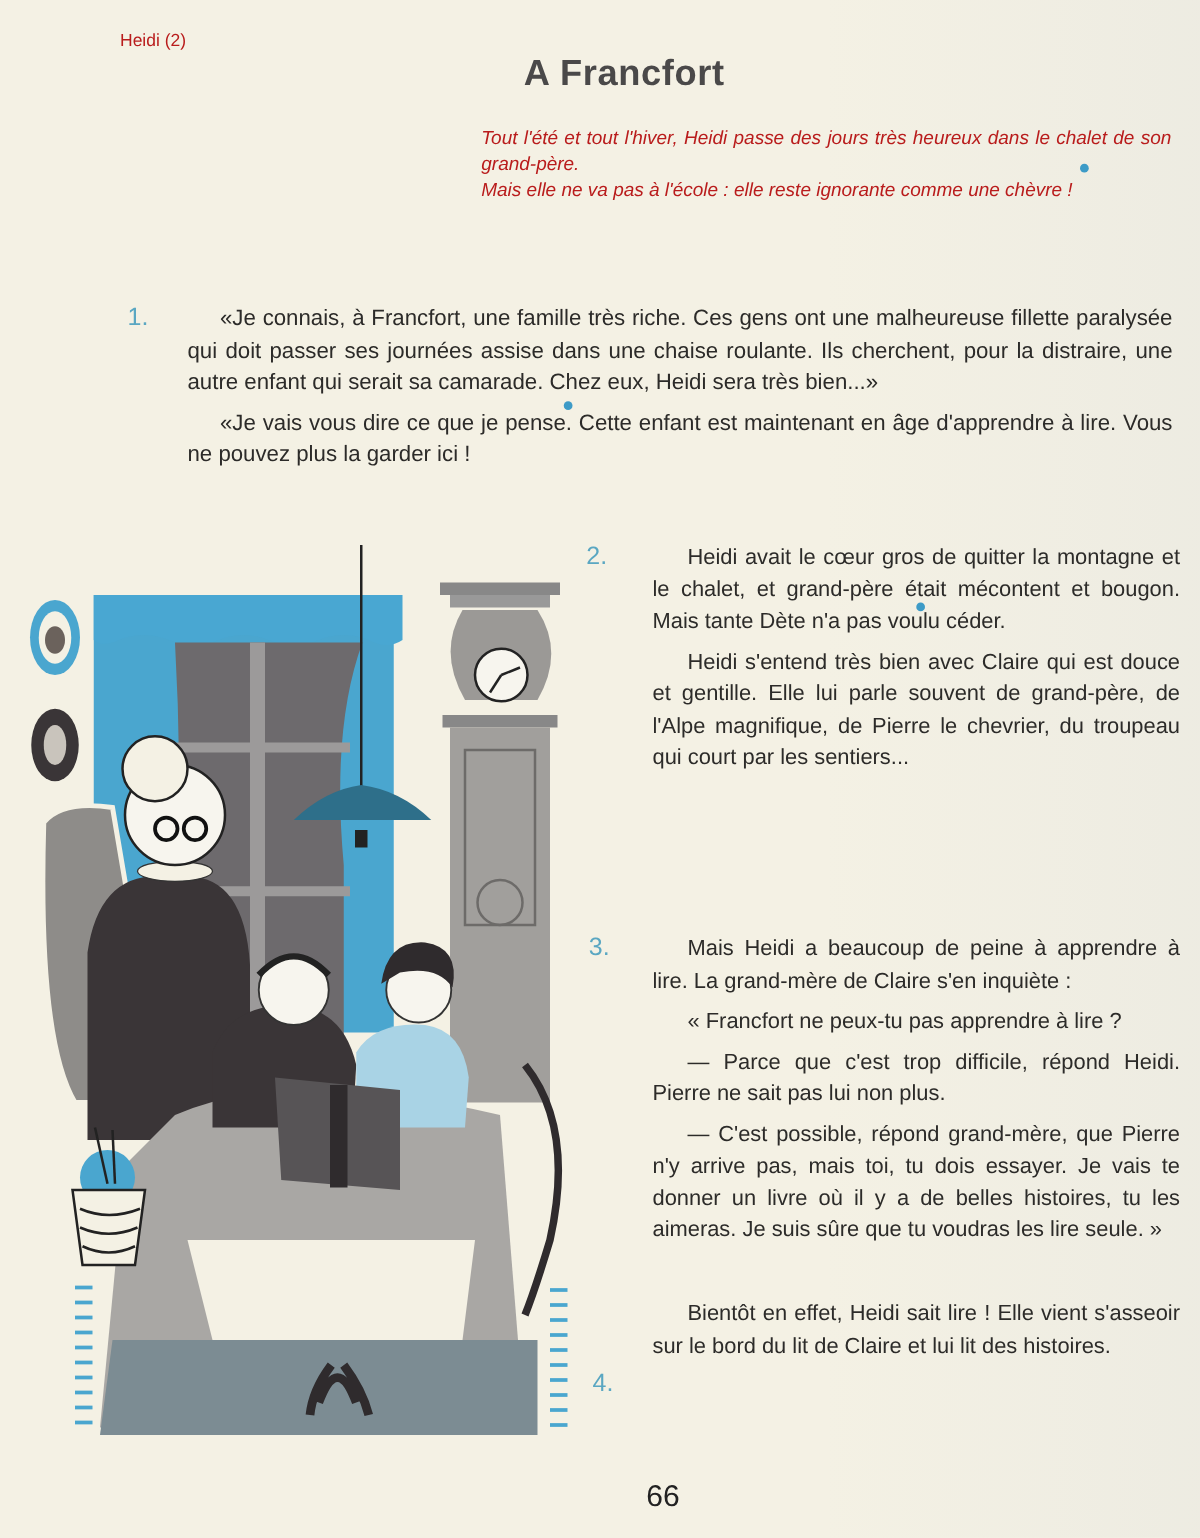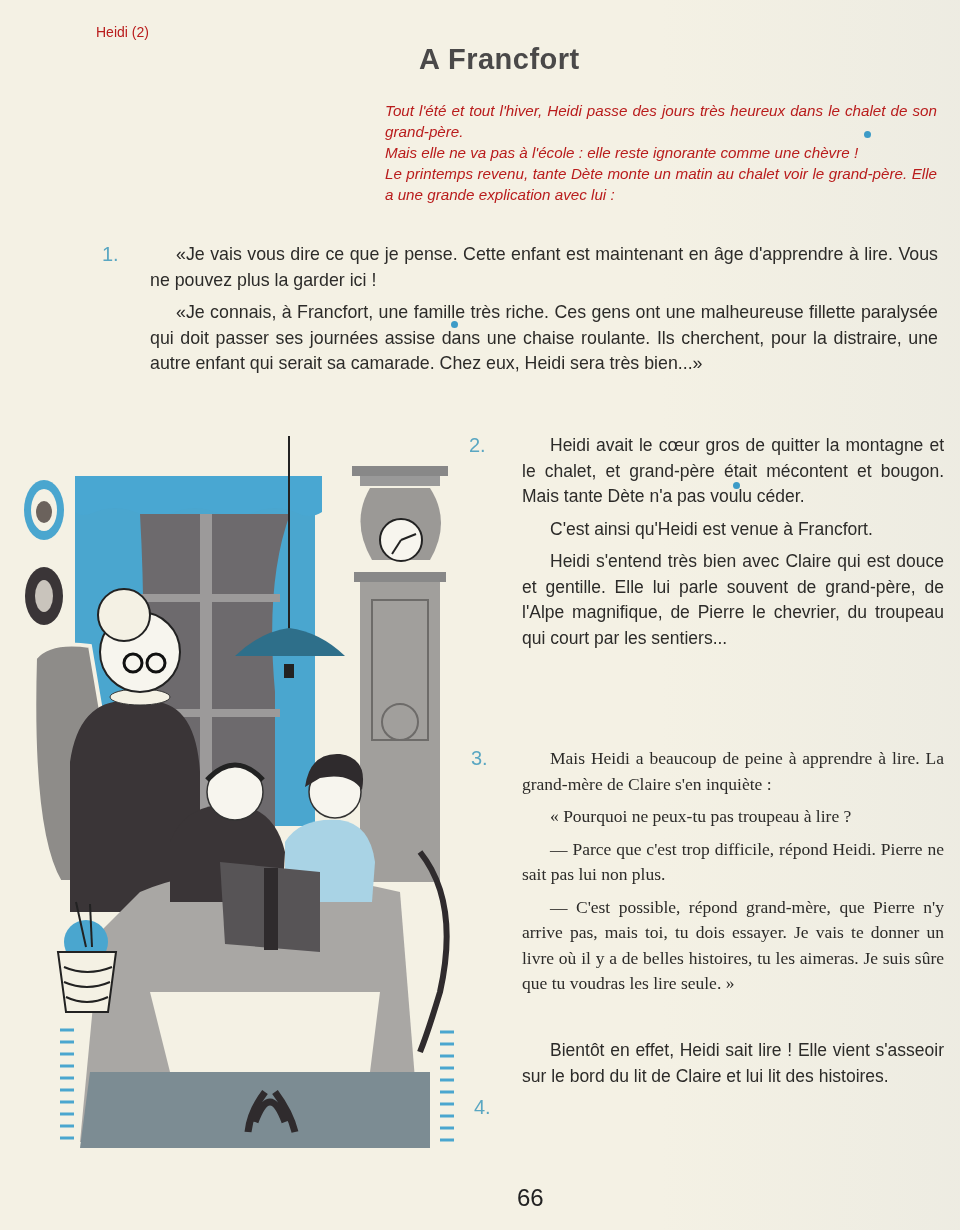--- a/index.html
+++ b/index.html
@@ -19,47 +19,46 @@
   .intro p { margin: 0; text-align-last: left; }
   .num { position: absolute; font-size: 20px; color: #5aa7c2; }
   .para {
     position: absolute; font-size: 17.5px; line-height: 25.5px; text-align: justify; color: #2c2b29;
   }
   .para p { margin: 0 0 7px 0; text-indent: 28px; }
   .p1 { left: 150px; top: 242px; width: 788px; font-size: 17.8px; }
   .p1 p { text-indent: 26px; }
   .rcol { left: 522px; width: 422px; font-size: 17.5px; }
   .p2 { top: 433px; }
-  .p3 { top: 746px; font-family: Liberation Serif, serif; }
+  .p3 { top: 746px; }
   .p4 { top: 1038px; }
   .pagenum { position: absolute; left: 517px; top: 1184px; font-size: 24px; color: #222; }
   .dot { position: absolute; width: 7px; height: 7px; border-radius: 50%; background: #3d9bc7; }
   .illus { position: absolute; left: 20px; top: 432px; width: 440px; height: 716px; }
   .ghost { position: absolute; right: 0; top: 0; width: 300px; height: 1230px;
            background: linear-gradient(90deg, rgba(244,241,228,0) 0%, rgba(225,226,222,0.35) 100%); }
 </style>
 </head>
 <body>
 
 <div class="ghost"></div>
 
 <div class="header-label">Heidi (2)</div>
 <h1 class="title">A Francfort</h1>
 
 <div class="intro">
   <p>Tout l'été et tout l'hiver, Heidi passe des jours très heureux dans le chalet de son grand-père.</p>
   <p>Mais elle ne va pas à l'école : elle reste ignorante comme une chèvre !</p>
-  <p>Le printemps revenu, tante Dète monte un matin au chalet voir le grand-père. Elle a une grande explication avec lui :</p>
 </div>
 <div class="dot" style="left:864px; top:131px;"></div>
 
 <div class="num" style="left:102px; top:243px;">1.</div>
 <div class="para p1">
+  <p>«Je connais, à Francfort, une famille très riche. Ces gens ont une malheureuse fillette paralysée qui doit passer ses journées assise dans une chaise roulante. Ils cherchent, pour la distraire, une autre enfant qui serait sa camarade. Chez eux, Heidi sera très bien...»</p>
   <p>«Je vais vous dire ce que je pense. Cette enfant est maintenant en âge d'apprendre à lire. Vous ne pouvez plus la garder ici !</p>
-  <p>«Je connais, à Francfort, une famille très riche. Ces gens ont une malheureuse fillette paralysée qui doit passer ses journées assise dans une chaise roulante. Ils cherchent, pour la distraire, une autre enfant qui serait sa camarade. Chez eux, Heidi sera très bien...»</p>
 </div>
 <div class="dot" style="left:451px; top:321px;"></div>
 
 <div class="illus">
   <svg width="440" height="716" viewBox="0 0 440 716" xmlns="http://www.w3.org/2000/svg">
 
     <g>
       <ellipse cx="24" cy="78" rx="20" ry="30" fill="#4aa6cf"></ellipse>
       <ellipse cx="24" cy="78" rx="13" ry="21" fill="#f4f1e4"></ellipse>
       <ellipse cx="24" cy="80" rx="8" ry="11" fill="#6b625c"></ellipse>
@@ -144,29 +143,28 @@
     </g>
 
     <path d="M400 420 Q440 470 420 560 Q408 600 400 620" fill="none" stroke="#2f2b2d" stroke-width="6"></path>
     <path d="M235 690 Q250 650 265 690 M245 660 Q230 680 228 700 M255 660 Q270 680 275 700" fill="none" stroke="#2f2b2d" stroke-width="7"></path>
   </svg>
 </div>
 
 <div class="num" style="left:469px; top:434px;">2.</div>
 <div class="para rcol p2">
   <p>Heidi avait le cœur gros de quitter la montagne et le chalet, et grand-père était mécontent et bougon. Mais tante Dète n'a pas voulu céder.</p>
-  <p>C'est ainsi qu'Heidi est venue à Francfort.</p>
   <p>Heidi s'entend très bien avec Claire qui est douce et gentille. Elle lui parle souvent de grand-père, de l'Alpe magnifique, de Pierre le chevrier, du troupeau qui court par les sentiers...</p>
 </div>
 <div class="dot" style="left:733px; top:482px;"></div>
 
 <div class="num" style="left:471px; top:747px;">3.</div>
 <div class="para rcol p3">
   <p>Mais Heidi a beaucoup de peine à apprendre à lire. La grand-mère de Claire s'en inquiète :</p>
-  <p>« Pourquoi ne peux-tu pas troupeau à lire ?</p>
+  <p>« Francfort ne peux-tu pas apprendre à lire ?</p>
   <p>— Parce que c'est trop difficile, répond Heidi. Pierre ne sait pas lui non plus.</p>
   <p>— C'est possible, répond grand-mère, que Pierre n'y arrive pas, mais toi, tu dois essayer. Je vais te donner un livre où il y a de belles histoires, tu les aimeras. Je suis sûre que tu voudras les lire seule. »</p>
 </div>
 
 <div class="num" style="left:474px; top:1096px;">4.</div>
 <div class="para rcol p4">
   <p>Bientôt en effet, Heidi sait lire ! Elle vient s'asseoir sur le bord du lit de Claire et lui lit des histoires.</p>
 </div>
 
 <div class="pagenum">66</div>

